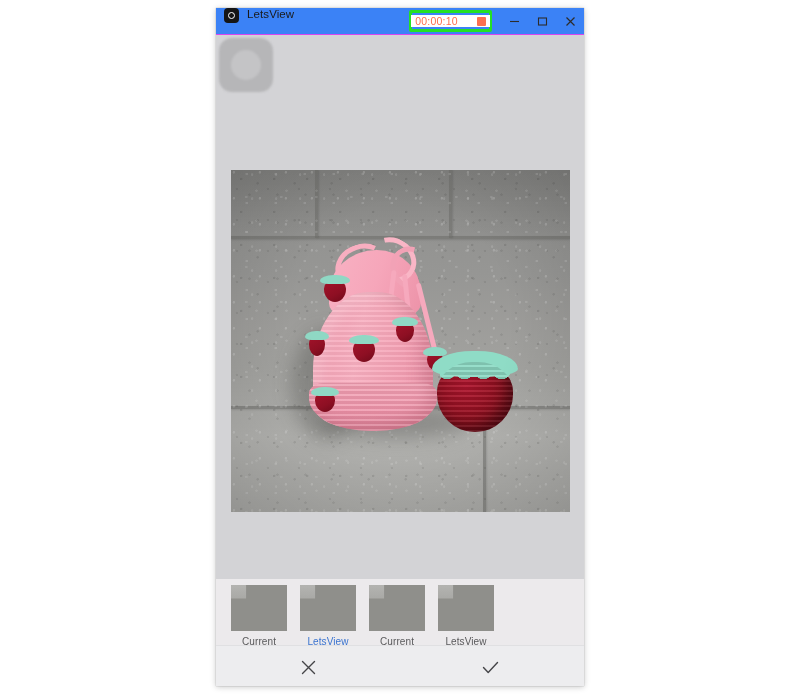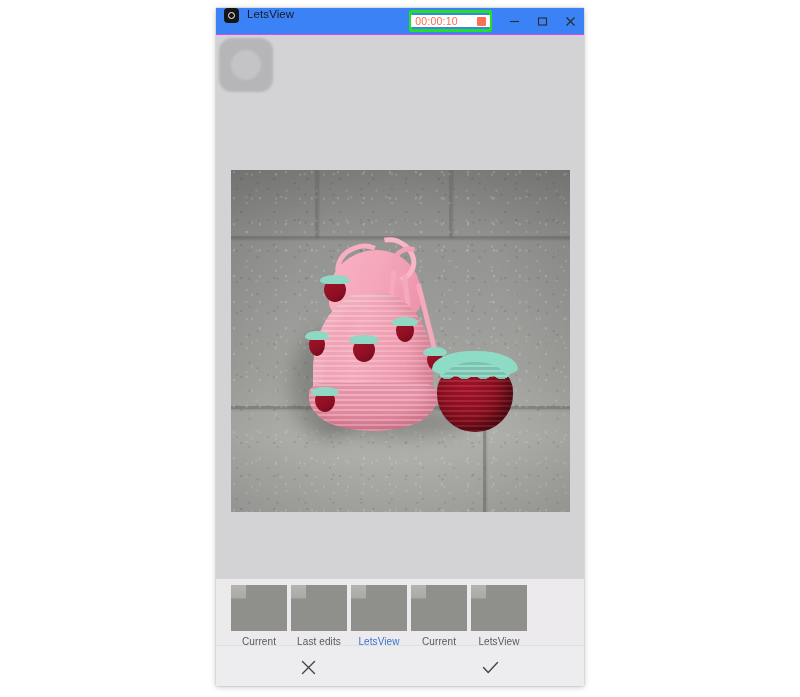--- a/index.html
+++ b/index.html
@@ -357,21 +357,21 @@
     background: #eceaec;
     display: flex;
     align-items: flex-start;
     padding: 6px 0 0 15px;
     box-sizing: border-box;
     overflow: hidden;
   }
 
   .filter-item {
     width: 56px;
-    margin-right: 4px;
+    margin-right: 13px;
     flex: none;
     text-align: center;
   }
   .filter-thumb {
     width: 56px;
     height: 46px;
     overflow: hidden;
     position: relative;
     background: #8f8f8b;
   }
@@ -515,30 +515,20 @@
           <div class="filter-thumb">
             <div class="mini">
               <div class="tilewall"></div>
 
               <div class="big-berry" style="left:86px; top:80px; width:32px; height:29px;"></div>
             </div>
           </div>
           <div class="filter-label">Current</div>
         </div>
 
-        <div class="filter-item">
-          <div class="filter-thumb">
-            <div class="mini">
-              <div class="tilewall"></div>
-
-              <div class="big-berry" style="left:86px; top:80px; width:32px; height:29px;"></div>
-            </div>
-          </div>
-          <div class="filter-label">Last edits</div>
-        </div>
 
         <div class="filter-item selected">
           <div class="filter-thumb">
             <div class="mini">
               <div class="tilewall"></div>
 
               <div class="big-berry" style="left:86px; top:80px; width:32px; height:29px;"></div>
             </div>
           </div>
           <div class="filter-label">LetsView</div>

